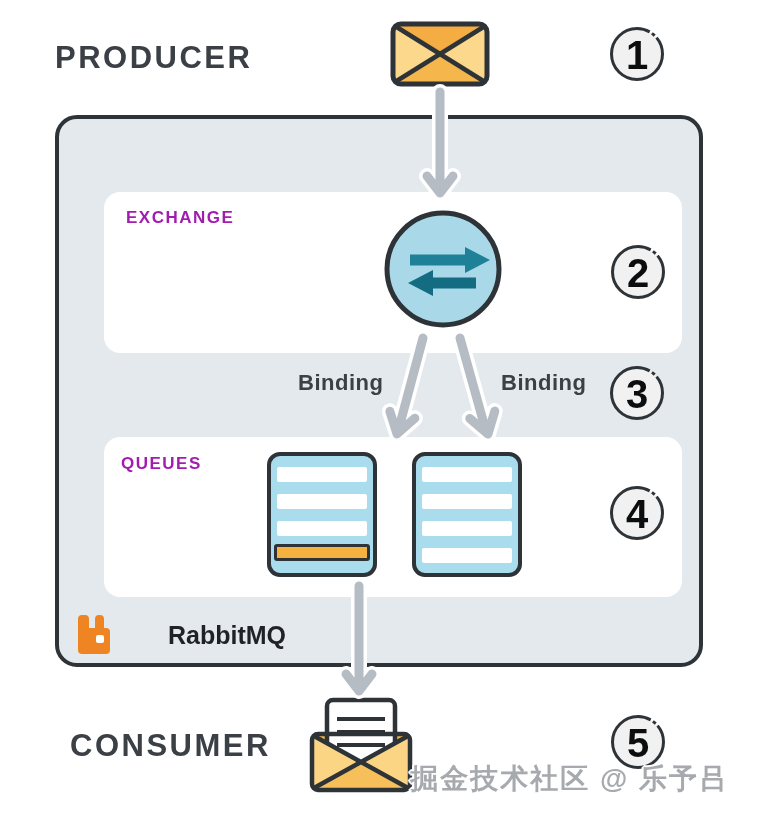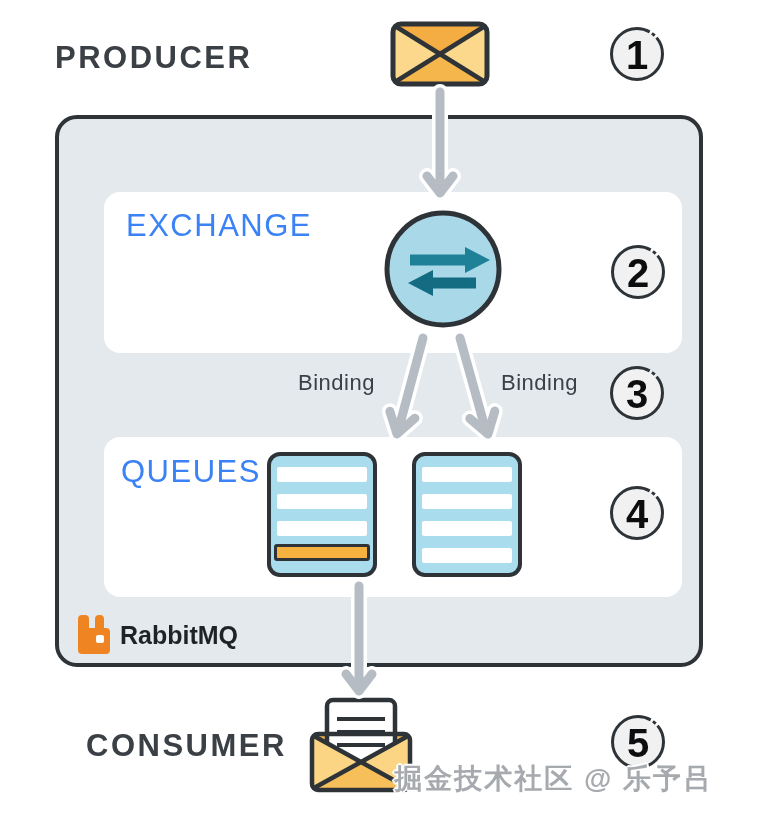--- a/index.html
+++ b/index.html
@@ -6,33 +6,33 @@
   .canvas {
     position:relative; width:751px; height:816px; background:#ffffff;
     font-family:"Liberation Sans", sans-serif; overflow:hidden;
   }
   .abs { position:absolute; }
   .hdr {
     position:absolute; font-weight:bold; font-size:31px;
     letter-spacing:2.5px; color:#3b4046; white-space:nowrap;
   }
   .sub {
-    position:absolute; font-weight:normal; font-size:31px;
-    letter-spacing:1.5px; color:#3b82f6; white-space:nowrap;
+    position:absolute; font-weight:bold; font-size:17px;
+    letter-spacing:1.5px; color:#a21caf; white-space:nowrap;
   }
   .panel-broker {
     position:absolute; left:55px; top:115px; width:648px; height:552px;
     background:#e4e9ed; border:4.5px solid #2e3338; border-radius:22px;
     box-sizing:border-box;
   }
   .panel-white {
     position:absolute; background:#ffffff; border-radius:16px;
   }
   .binding-label {
-    position:absolute; font-weight:normal; font-size:22px;
+    position:absolute; font-weight:bold; font-size:22px;
     letter-spacing:0.5px; color:#3b4046; white-space:nowrap;
   }
   .badge { position:absolute; width:56px; height:56px; }
   .badge svg { position:absolute; left:0; top:0; }
   .badge .num {
     position:absolute; left:0; top:1px; width:56px; height:56px;
     display:flex; align-items:center; justify-content:center;
     font-size:40px; font-weight:bold; color:#0c0d0e;
   }
   .queue {
@@ -40,27 +40,27 @@
     background:#a9dcec; border:4.5px solid #2e3338; border-radius:13px;
   }
   .qbar {
     position:absolute; left:6px; right:6px; height:15px;
     background:#ffffff; border-radius:2px;
   }
   .qbar-orange {
     position:absolute; left:3px; right:3px; height:17px; box-sizing:border-box;
     background:#f5b23e; border:3px solid #2e3338; border-radius:3px;
   }
-  .rabbit-row { position:absolute; left:76px; top:613px; display:flex; align-items:center; }
+  .rabbit-row { position:absolute; left:76px; top:613px; display:flex; align-items:center;gap:48px; }
   .rabbit-text {
     font-weight:bold; font-size:25px; color:#1f2227; margin-left:8px;
     letter-spacing:0px; white-space:nowrap;
   }
   .watermark {
-    position:absolute; right:38px; top:760px;
+    position:absolute; right:22px; top:760px;
     font-weight:bold; font-size:28px; letter-spacing:2px; color:#a6aaae;
     white-space:nowrap;
     text-shadow:-2px 0 #fff, 2px 0 #fff, 0 -2px #fff, 0 2px #fff,
                 -1px -1px #fff, 1px 1px #fff, -1px 1px #fff, 1px -1px #fff;
   }
   .overlay { position:absolute; left:0; top:0; pointer-events:none; }
 </style>
 </head>
 <body>
 
@@ -114,21 +114,21 @@
   </div>
 
   <div class="rabbit-row">
     <svg width="36" height="44" viewBox="0 0 36 44">
       <path d="M2 37 L2 6 Q2 2 6 2 L9 2 Q13 2 13 6 L13 15 L19 15 L19 6 Q19 2 23 2 L24 2 Q28 2 28 6 L28 15 L30 15 Q34 15 34 19 L34 37 Q34 41 30 41 L6 41 Q2 41 2 37 Z" fill="#ef8522"></path>
       <rect x="20" y="22" width="8" height="8" rx="2" fill="#ffffff"></rect>
     </svg>
     <span class="rabbit-text">RabbitMQ</span>
   </div>
 
-  <div class="hdr" style="left:86px; top:728px;">CONSUMER</div>
+  <div class="hdr" style="left:70px; top:728px;">CONSUMER</div>
 
   <div class="abs" style="left:306px; top:694px; width:112px; height:106px;">
     <svg width="112" height="106" viewBox="0 0 112 106">
       <rect x="6" y="40" width="98" height="56" rx="6" fill="#f5b44a"></rect>
       <rect x="21" y="6" width="68" height="72" rx="6" fill="#ffffff" stroke="#2e3338" stroke-width="4.5"></rect>
       <path d="M31 25 L79 25 M31 38 L79 38 M31 51 L79 51" stroke="#2e3338" stroke-width="4" fill="none"></path>
       <polygon points="8,42 8,94 55,68" fill="#fbd584"></polygon>
       <polygon points="102,42 102,94 55,68" fill="#fbd584"></polygon>
       <polygon points="8,94 102,94 55,68" fill="#f7bf5a"></polygon>
       <path d="M8 42 L102 94 M102 42 L8 94" stroke="#2e3338" stroke-width="4.5" fill="none"></path>

